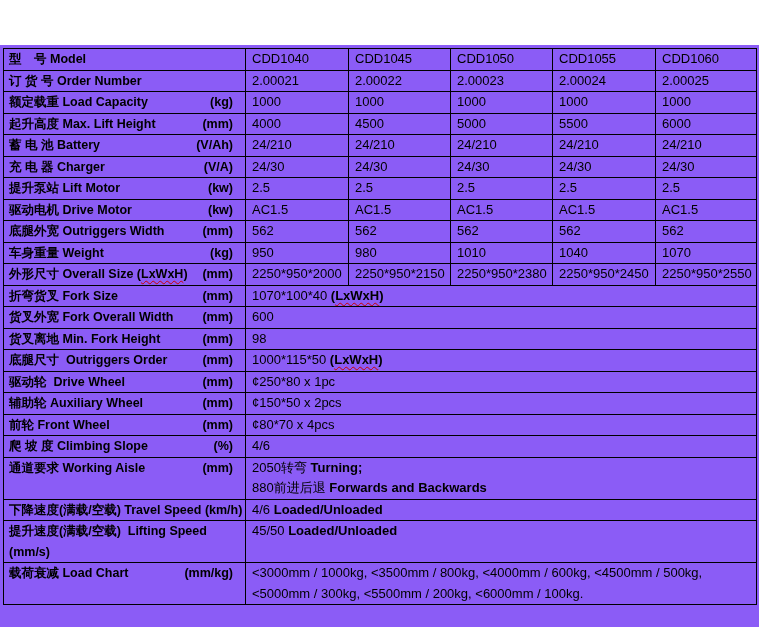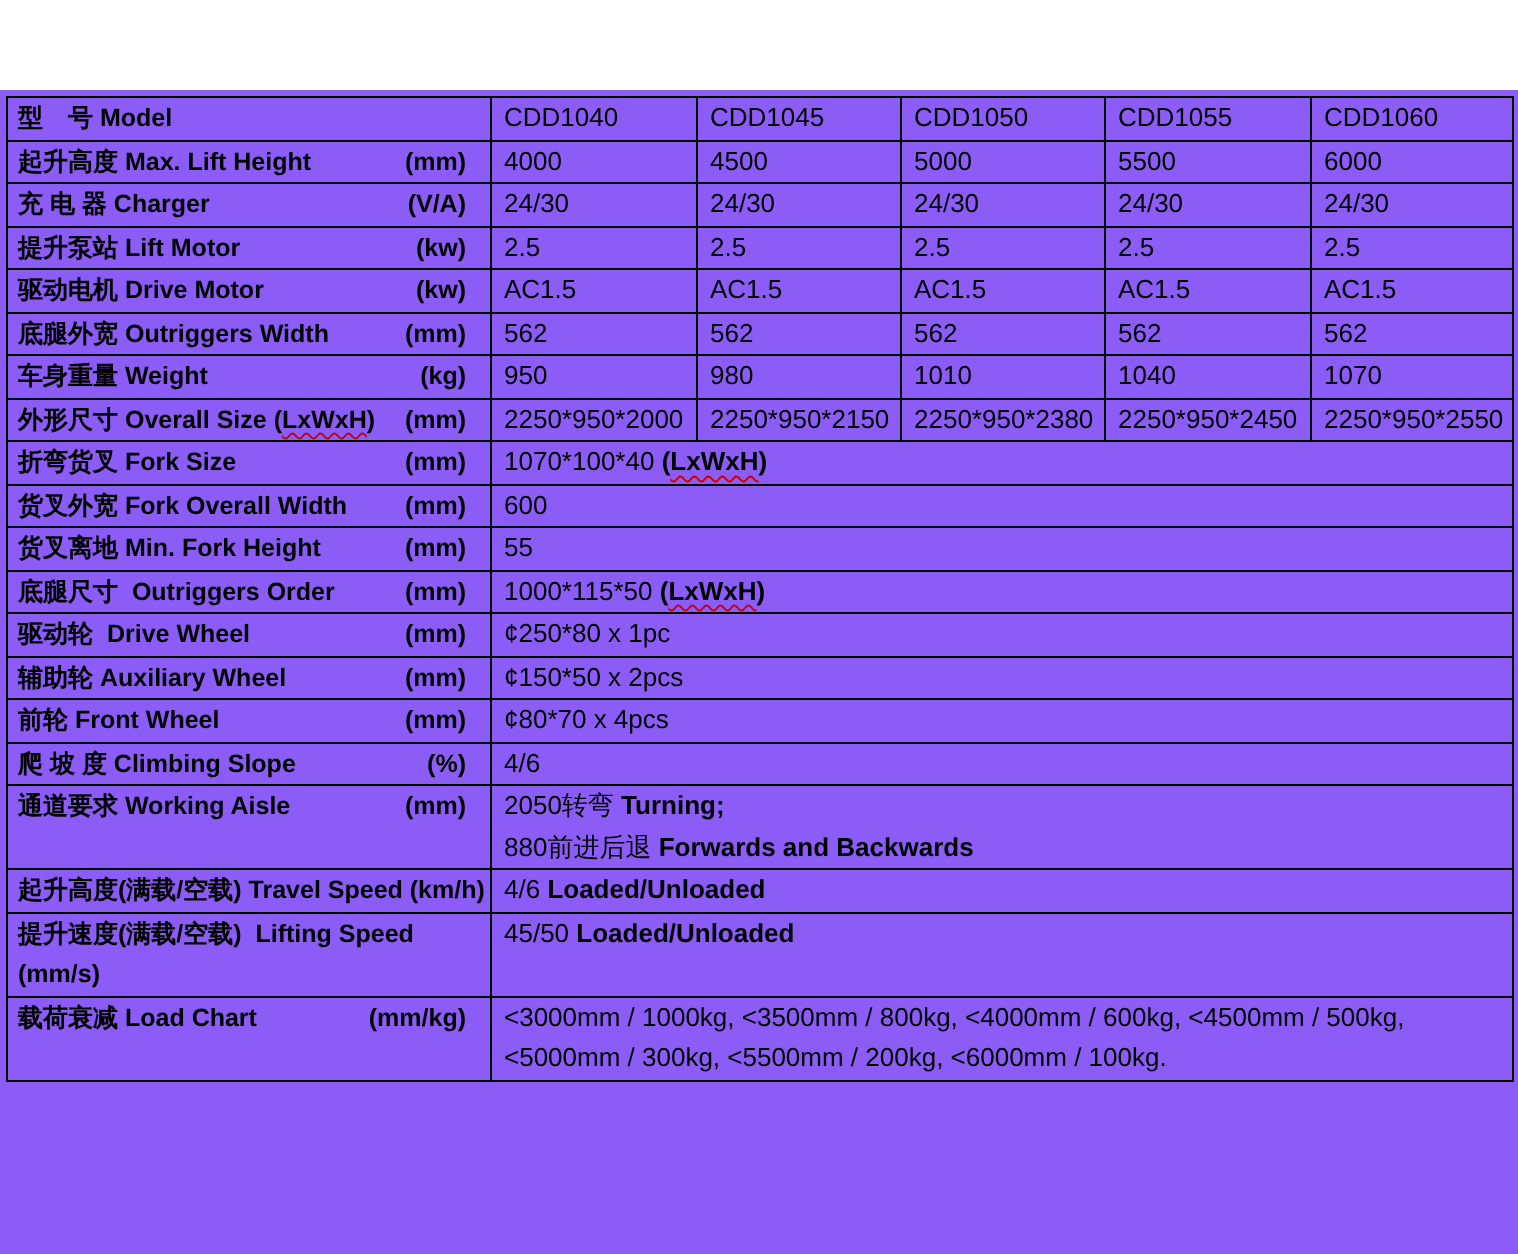--- a/index.html
+++ b/index.html
@@ -50,26 +50,50 @@
     <tbody>
         <tr>
           <td class="cell-label"><div class="stack"><span class="runs"><span>型　号 </span><span>Model</span></span></div></td>
           <td class="cell-value">CDD1040</td>
           <td class="cell-value">CDD1045</td>
           <td class="cell-value">CDD1050</td>
           <td class="cell-value">CDD1055</td>
           <td class="cell-value">CDD1060</td>
         </tr>
         <tr>
+          <td class="cell-label"><div class="stack"><span class="runs"><span>订 货 号 </span><span>Order Number</span></span></div></td>
+          <td class="cell-value">2.00021</td>
+          <td class="cell-value">2.00022</td>
+          <td class="cell-value">2.00023</td>
+          <td class="cell-value">2.00024</td>
+          <td class="cell-value">2.00025</td>
+        </tr>
+        <tr>
+          <td class="cell-label"><div class="lr"><span class="runs"><span>额定载重 </span><span>Load Capacity</span></span><span class="unit">(kg)</span></div></td>
+          <td class="cell-value">1000</td>
+          <td class="cell-value">1000</td>
+          <td class="cell-value">1000</td>
+          <td class="cell-value">1000</td>
+          <td class="cell-value">1000</td>
+        </tr>
+        <tr>
           <td class="cell-label"><div class="lr"><span class="runs"><span>起升高度 </span><span>Max. Lift Height</span></span><span class="unit">(mm)</span></div></td>
           <td class="cell-value">4000</td>
           <td class="cell-value">4500</td>
           <td class="cell-value">5000</td>
           <td class="cell-value">5500</td>
           <td class="cell-value">6000</td>
+        </tr>
+        <tr>
+          <td class="cell-label"><div class="lr"><span class="runs"><span>蓄 电 池 </span><span>Battery</span></span><span class="unit">(V/Ah)</span></div></td>
+          <td class="cell-value">24/210</td>
+          <td class="cell-value">24/210</td>
+          <td class="cell-value">24/210</td>
+          <td class="cell-value">24/210</td>
+          <td class="cell-value">24/210</td>
         </tr>
         <tr>
           <td class="cell-label"><div class="lr"><span class="runs"><span>充 电 器 </span><span>Charger</span></span><span class="unit">(V/A)</span></div></td>
           <td class="cell-value">24/30</td>
           <td class="cell-value">24/30</td>
           <td class="cell-value">24/30</td>
           <td class="cell-value">24/30</td>
           <td class="cell-value">24/30</td>
         </tr>
         <tr>
@@ -115,21 +139,21 @@
         <tr>
           <td class="cell-label"><div class="lr"><span class="runs"><span>折弯货叉 </span><span>Fork Size</span></span><span class="unit">(mm)</span></div></td>
           <td class="cell-value" colspan="5"><span>1070*100*40 </span><span class="b">(</span><span class="b w">LxWxH</span><span class="b">)</span></td>
         </tr>
         <tr>
           <td class="cell-label"><div class="lr"><span class="runs"><span>货叉外宽 </span><span>Fork Overall Width</span></span><span class="unit">(mm)</span></div></td>
           <td class="cell-value" colspan="5"><span>600</span></td>
         </tr>
         <tr>
           <td class="cell-label"><div class="lr"><span class="runs"><span>货叉离地 </span><span>Min. Fork Height</span></span><span class="unit">(mm)</span></div></td>
-          <td class="cell-value" colspan="5"><span>55</span></td>
+          <td class="cell-value" colspan="5"><span>98</span></td>
         </tr>
         <tr>
           <td class="cell-label"><div class="lr"><span class="runs"><span>底腿尺寸  </span><span>Outriggers Order</span></span><span class="unit">(mm)</span></div></td>
           <td class="cell-value" colspan="5"><span>1000*115*50 </span><span class="b">(</span><span class="b w">LxWxH</span><span class="b">)</span></td>
         </tr>
         <tr>
           <td class="cell-label"><div class="lr"><span class="runs"><span>驱动轮  </span><span>Drive Wheel</span></span><span class="unit">(mm)</span></div></td>
           <td class="cell-value" colspan="5"><span>¢250*80 x 1pc</span></td>
         </tr>
         <tr>
@@ -142,21 +166,21 @@
         </tr>
         <tr>
           <td class="cell-label"><div class="lr"><span class="runs"><span>爬 坡 度 </span><span>Climbing Slope</span></span><span class="unit">(%)</span></div></td>
           <td class="cell-value" colspan="5"><span>4/6</span></td>
         </tr>
         <tr>
           <td class="cell-label"><div class="lr"><span class="runs"><span>通道要求 </span><span>Working Aisle</span></span><span class="unit">(mm)</span></div></td>
           <td class="cell-value" colspan="5"><span>2050转弯 </span><span class="b">Turning;</span><br><span>880前进后退 </span><span class="b">Forwards and Backwards</span></td>
         </tr>
         <tr>
-          <td class="cell-label"><div class="stack"><span class="runs"><span>起升高度(满载/空载) </span><span>Travel Speed (km/h)</span></span></div></td>
+          <td class="cell-label"><div class="stack"><span class="runs"><span>下降速度(满载/空载) </span><span>Travel Speed (km/h)</span></span></div></td>
           <td class="cell-value" colspan="5"><span>4/6 </span><span class="b">Loaded/Unloaded</span></td>
         </tr>
         <tr>
           <td class="cell-label"><div class="stack"><span class="runs"><span>提升速度(满载/空载)  </span><span>Lifting Speed</span></span></div><div class="unit-below">(mm/s)</div></td>
           <td class="cell-value" colspan="5"><span>45/50 </span><span class="b">Loaded/Unloaded</span></td>
         </tr>
         <tr>
           <td class="cell-label"><div class="lr"><span class="runs"><span>载荷衰减 </span><span>Load Chart</span></span><span class="unit">(mm/kg)</span></div></td>
           <td class="cell-value" colspan="5"><span>&lt;3000mm / 1000kg, &lt;3500mm / 800kg, &lt;4000mm / 600kg, &lt;4500mm / 500kg,</span><br><span>&lt;5000mm / 300kg, &lt;5500mm / 200kg, &lt;6000mm / 100kg.</span></td>
         </tr>

